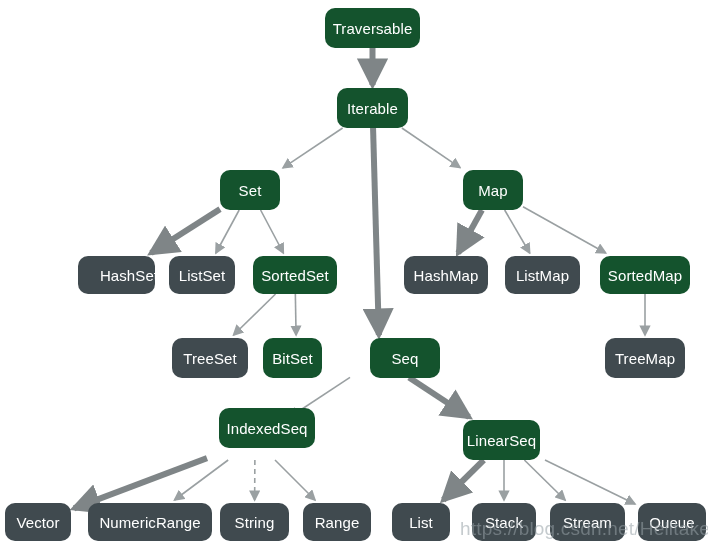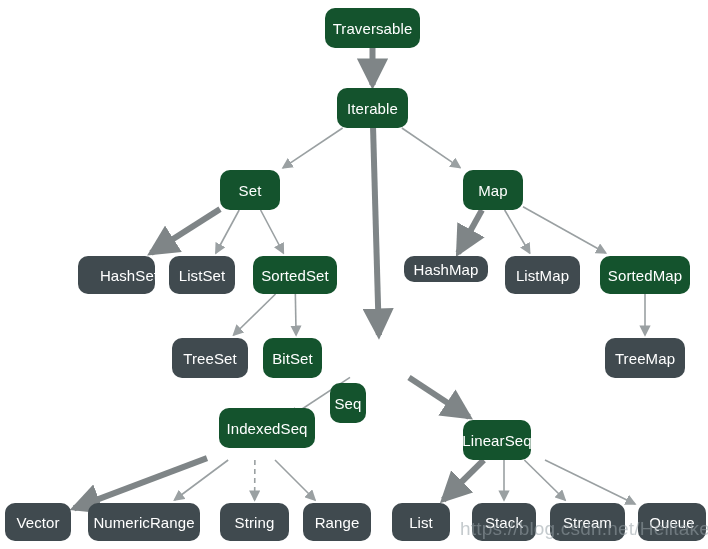--- a/index.html
+++ b/index.html
@@ -114,51 +114,51 @@
       </div>
       <div class="node impl" style="left: 78px; top: 256px; width: 77px; height: 38px; padding-left: 25px;">
         <span>HashSet</span>
       </div>
       <div class="node impl" style="left: 169px; top: 256px; width: 66px; height: 38px;">
         <span>ListSet</span>
       </div>
       <div class="node trait" style="left: 253px; top: 256px; width: 84px; height: 38px;">
         <span>SortedSet</span>
       </div>
-      <div class="node impl" style="left: 404px; top: 256px; width: 84px; height: 26px;">
+      <div class="node impl" style="left: 404px; top: 256px; width: 84px; height: 38px;">
         <span>HashMap</span>
       </div>
       <div class="node impl" style="left: 505px; top: 256px; width: 75px; height: 38px;">
         <span>ListMap</span>
       </div>
       <div class="node trait" style="left: 600px; top: 256px; width: 90px; height: 38px;">
         <span>SortedMap</span>
       </div>
       <div class="node impl" style="left: 172px; top: 338px; width: 76px; height: 40px;">
         <span>TreeSet</span>
       </div>
       <div class="node trait" style="left: 263px; top: 338px; width: 59px; height: 40px;">
         <span>BitSet</span>
       </div>
-      <div class="node trait" style="left: 330px; top: 338px; width: 36px; height: 40px; margin-top: 45px;">
+      <div class="node trait" style="left: 370px; top: 338px; width: 70px; height: 40px;">
         <span>Seq</span>
       </div>
       <div class="node impl" style="left: 605px; top: 338px; width: 80px; height: 40px;">
         <span>TreeMap</span>
       </div>
       <div class="node trait" style="left: 207px; top: 408px; width: 96px; height: 40px; margin-left: 12px;">
         <span>IndexedSeq</span>
       </div>
-      <div class="node trait" style="left: 463px; top: 420px; width: 68px; height: 40px;">
+      <div class="node trait" style="left: 463px; top: 420px; width: 77px; height: 40px;">
         <span>LinearSeq</span>
       </div>
       <div class="node impl" style="left: 5px; top: 503px; width: 66px; height: 38px;">
         <span>Vector</span>
       </div>
-      <div class="node impl" style="left: 88px; top: 503px; width: 112px; height: 38px;">
+      <div class="node impl" style="left: 88px; top: 503px; width: 124px; height: 38px;">
         <span>NumericRange</span>
       </div>
       <div class="node impl" style="left: 220px; top: 503px; width: 69px; height: 38px;">
         <span>String</span>
       </div>
       <div class="node impl" style="left: 303px; top: 503px; width: 68px; height: 38px;">
         <span>Range</span>
       </div>
       <div class="node impl" style="left: 392px; top: 503px; width: 58px; height: 38px;">
         <span>List</span>

